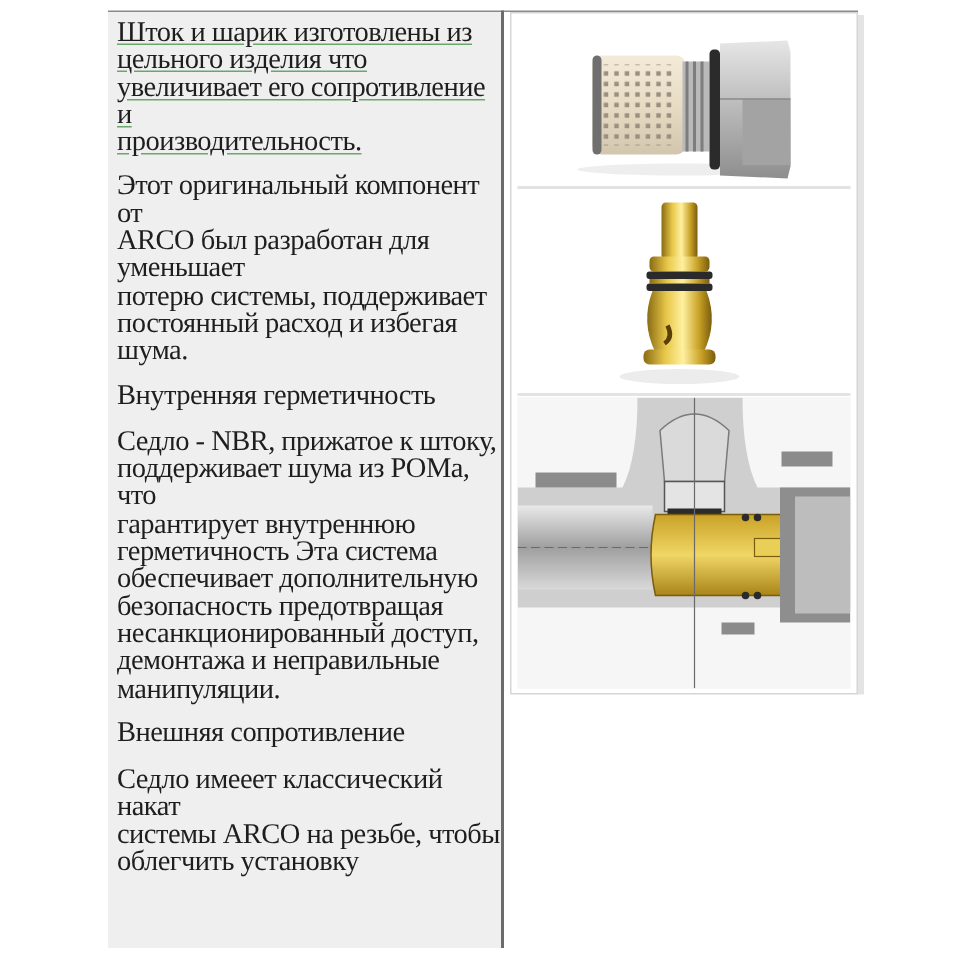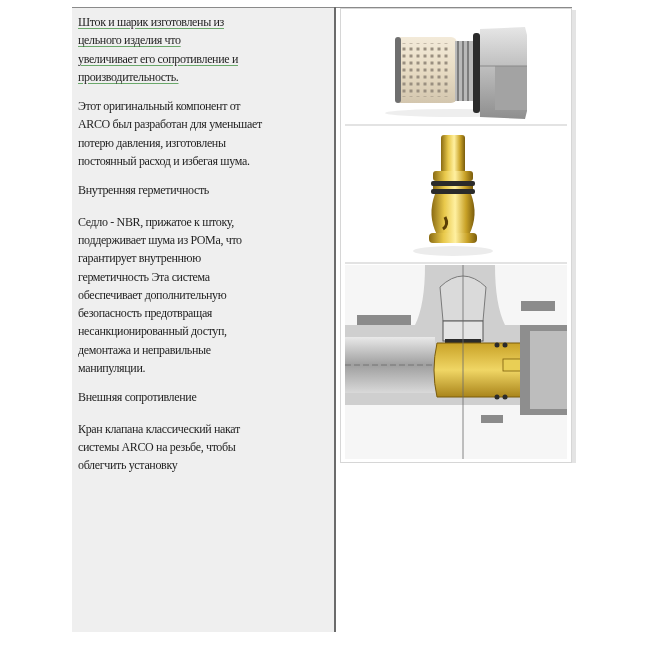--- a/index.html
+++ b/index.html
@@ -38,21 +38,21 @@
     position: absolute;
     left: 334px;
     top: 7px;
     width: 2px;
     height: 625px;
     background: #6b6b6b;
   }
   .text-panel p {
     margin: 0 0 11px 0;
     font-family: "Liberation Serif", serif;
-    font-size: 12px;
+    font-size: 19px;
     line-height: 18.3px;
     color: #1e1e1e;
     letter-spacing: -0.35px;
     white-space: pre-line;
   }
   .text-panel p.heading {
     margin-bottom: 13px;
   }
   .grammar {
     text-decoration: underline;
@@ -96,34 +96,34 @@
 <div class="page">
   <div class="top-rule"></div>
 
   <div class="text-panel">
     <p class="grammar">Шток и шарик изготовлены из
 цельного изделия   что
 увеличивает его сопротивление и
 производительность.</p>
     <p>Этот оригинальный компонент от
 ARCO был разработан для уменьшает
-потерю давления, изготовлены
+потерю системы, поддерживает
 постоянный расход и избегая шума.</p>
     <p class="heading">Внутренняя герметичность</p>
     <p>Седло - NBR, прижатое к штоку,
 поддерживает шума из POMа, что
 гарантирует внутреннюю
 герметичность Эта система
 обеспечивает дополнительную
 безопасность предотвращая
 несанкционированный доступ,
 демонтажа и неправильные
 манипуляции.</p>
     <p class="heading">Внешняя сопротивление</p>
-    <p>Кран  клапана классический накат
+    <p>Седло  имееет классический накат
 системы ARCO на резьбе, чтобы
 облегчить установку</p>
   </div>
 
   <div class="col-divider"></div>
 
   <div class="img-frame">
 
     <div class="img-cell cell-1">
       <svg width="222" height="113" viewBox="0 0 222 113">

